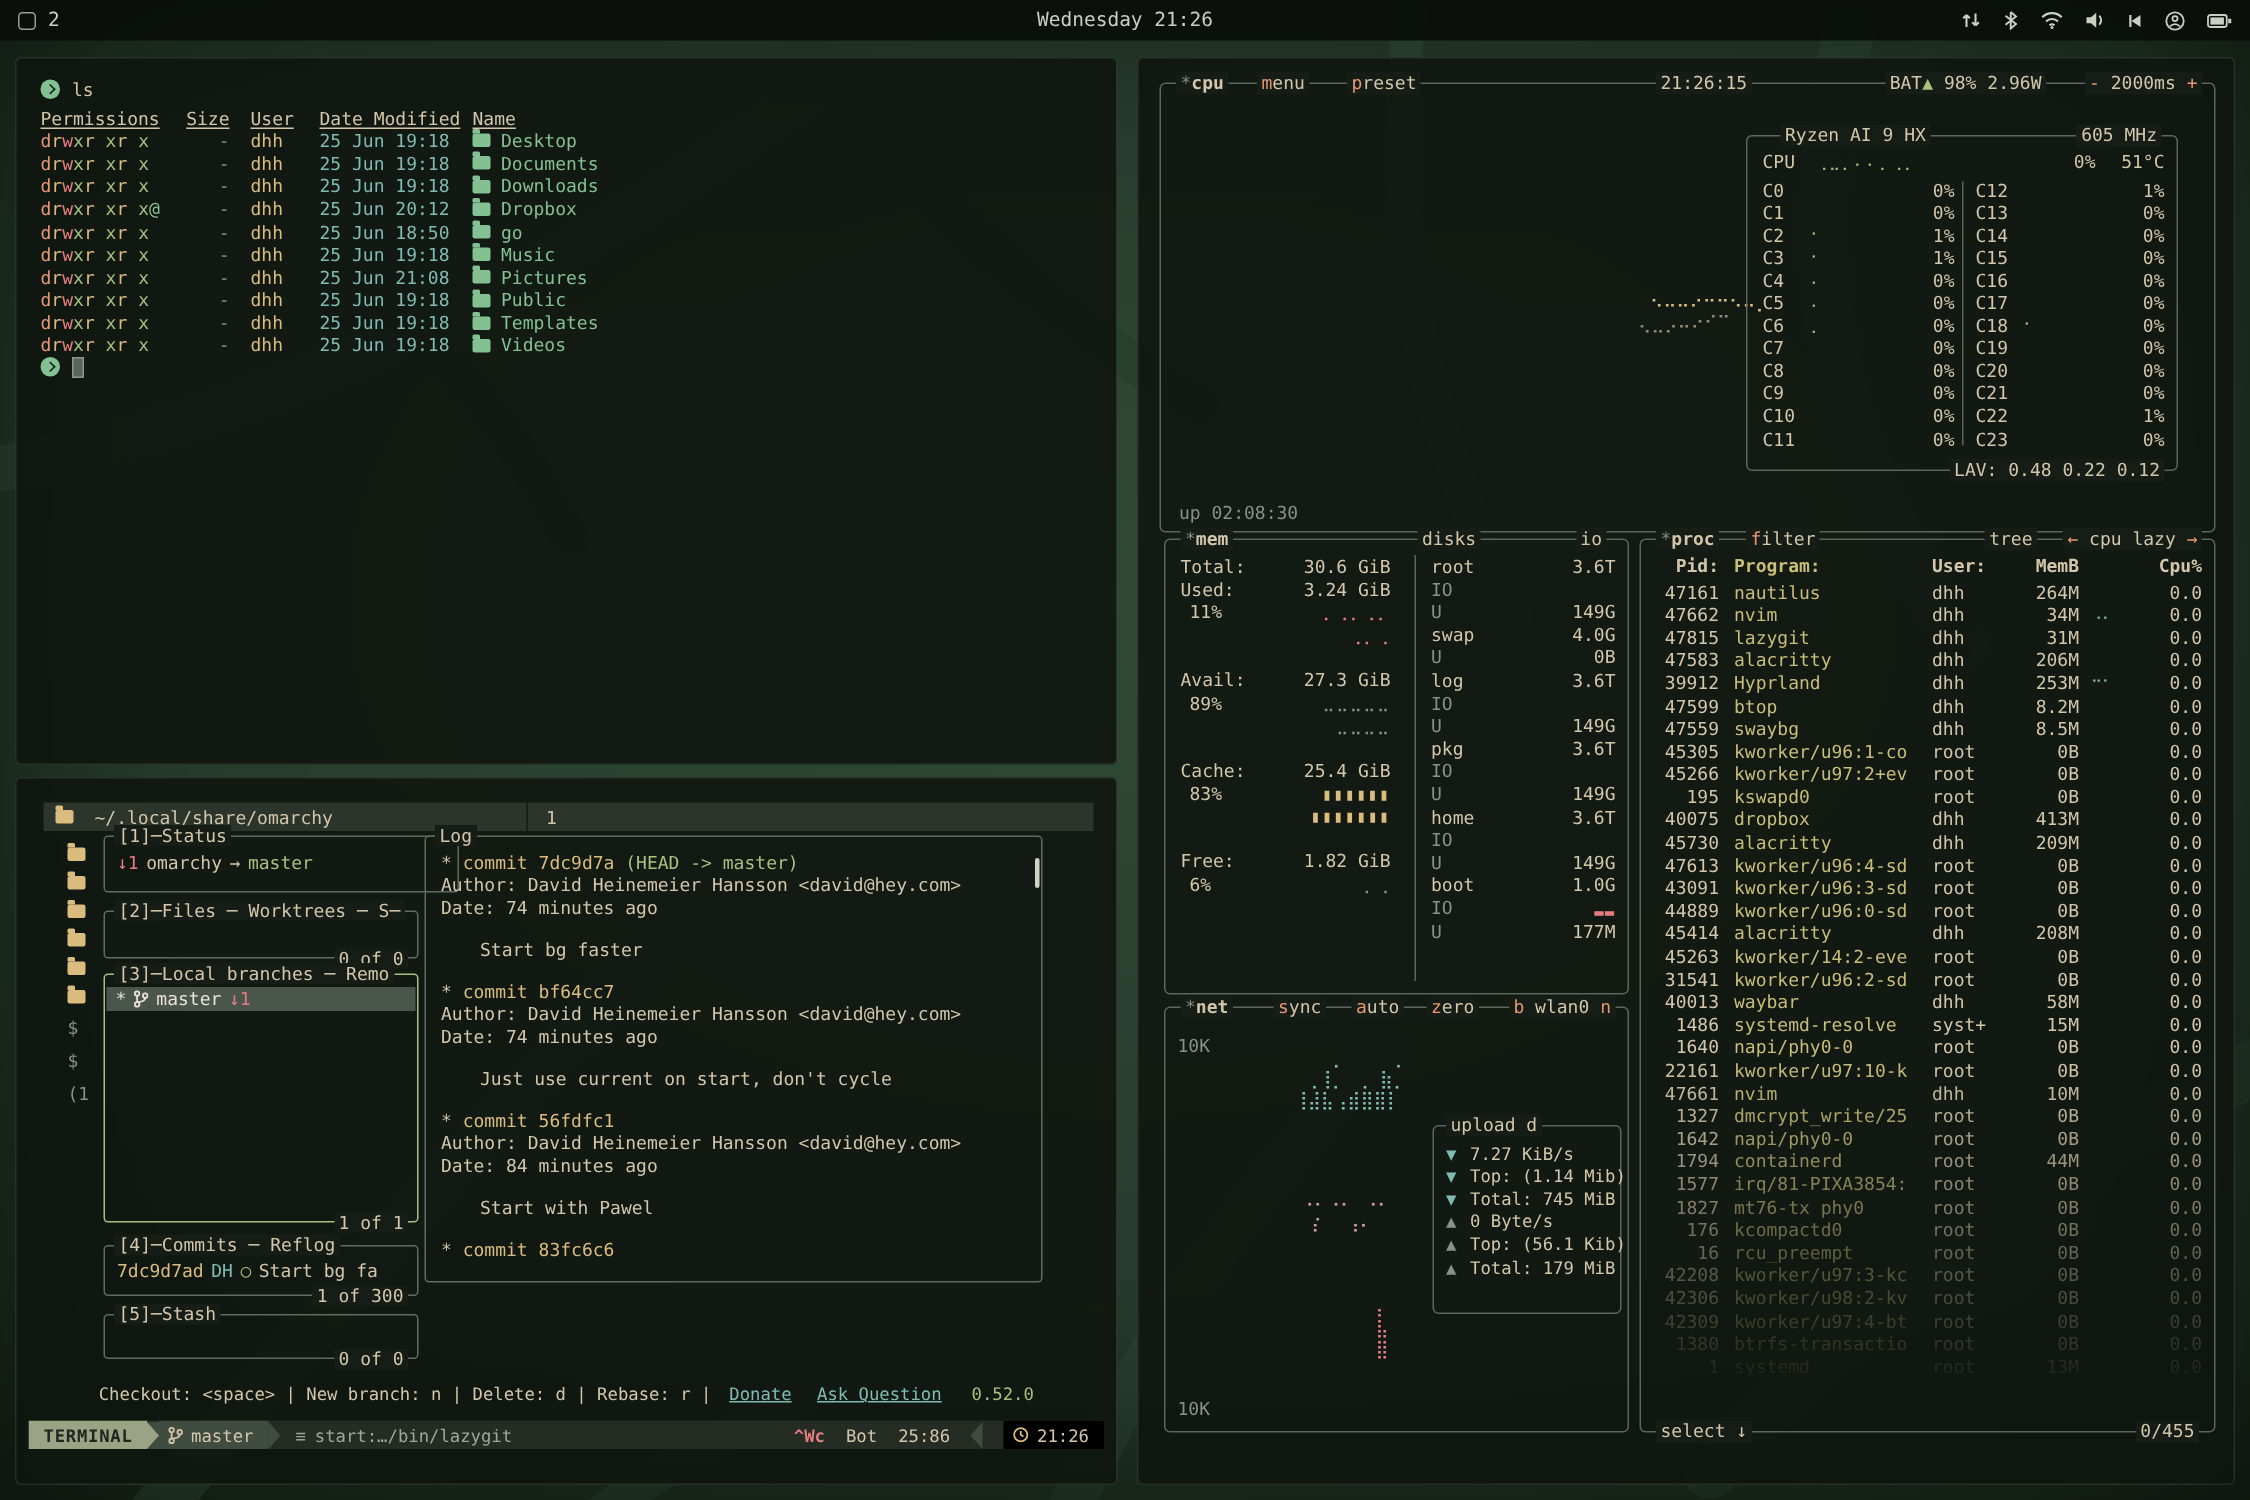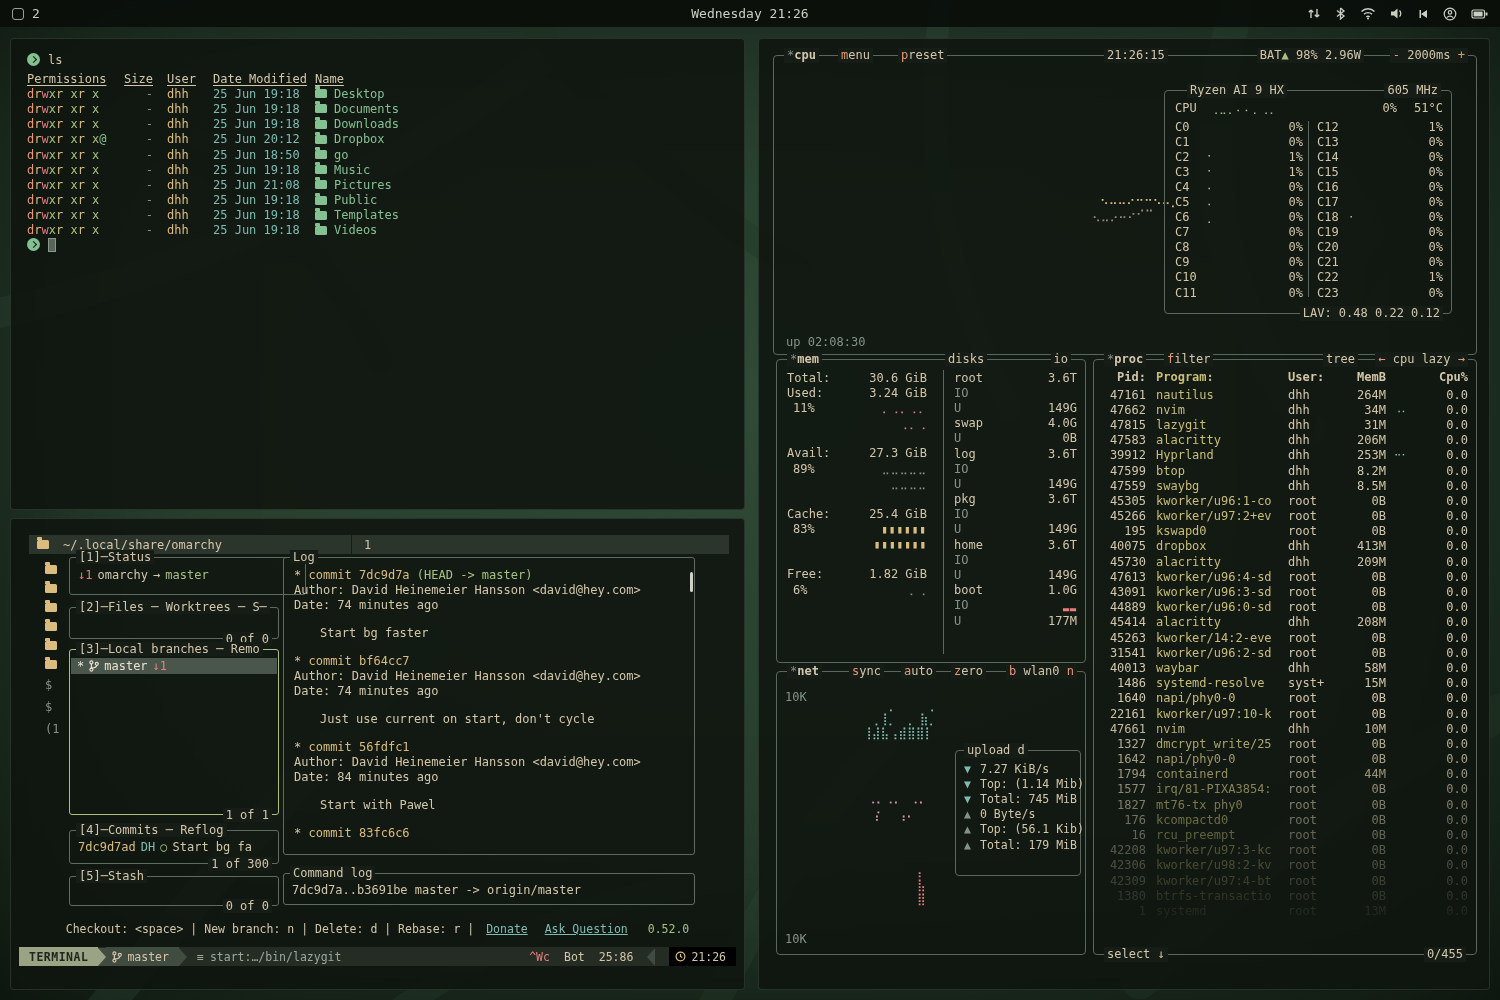--- a/index.html
+++ b/index.html
@@ -81,21 +81,21 @@
   .lg-help .link{color:var(--blue);text-decoration:underline;margin:0 5px;cursor:pointer}
   .lg-help .ver{color:var(--green);margin-left:8px}
   .lg-statusline{position:absolute;left:8px;right:8px;top:428px;height:19px;background:#242c23;display:flex;align-items:center;font-size:11.5px;overflow:hidden}
   .sl-mode{background:#9aa383;color:#20261f;padding:0 10px;height:100%;display:flex;align-items:center;font-weight:bold;letter-spacing:.5px}
   .sl-tri1{width:0;height:0;border-top:9.5px solid transparent;border-bottom:9.5px solid transparent;border-left:8px solid #9aa383;background:#414c41}
   .sl-branch{background:#414c41;color:var(--fg);height:100%;display:flex;align-items:center;gap:5px;padding:0 10px 0 6px}
   .sl-tri2{width:0;height:0;border-top:9.5px solid transparent;border-bottom:9.5px solid transparent;border-left:8px solid #414c41}
   .sl-file{color:#9aaa9a;margin-left:10px;display:flex;align-items:center;gap:6px}
   .sl-lines-ic::before{content:"≡"}
   .sl-right{margin-left:auto;display:flex;align-items:center;gap:14px;height:100%}
-  .sl-wc{color:var(--red);font-weight:normal}
+  .sl-wc{color:var(--red);font-weight:bold}
   .sl-tri3{width:0;height:0;border-top:9.5px solid transparent;border-bottom:9.5px solid transparent;border-right:8px solid #414c41}
   .sl-time{background:#000000;height:100%;display:flex;align-items:center;gap:5px;padding:0 10px 0 6px}
 
   
   .bt-win{left:758px;top:38px;width:732px;height:952px}
   .bt-box{position:absolute;border:1px solid var(--border);border-radius:4px}
   .bt-label{position:absolute;top:-8px;background:var(--mask);padding:0 3px;white-space:nowrap;color:var(--fg);font-size:12px;line-height:15px}
   .bt-blabel{position:absolute;bottom:-8px;background:var(--mask);padding:0 3px;white-space:nowrap;color:var(--fg);font-size:12px;line-height:15px}
   .bt-label b{font-weight:bold;color:var(--fg)}
   .hot{color:var(--orange)}
@@ -429,26 +429,20 @@
           <div class="c-meta">Author: David Heinemeier Hansson &lt;david@hey.com&gt;</div>
           <div class="c-meta">Date:   84 minutes ago</div>
           <div class="c-msg">Start with Pawel</div>
         </div>
       <div class="c-head">
         <span class="c-star">* </span><span class="c-title">commit 83fc6c6</span>
       </div>
     </div>
   </div>
 
-  <div class="lg-panel p-cmdlog">
-    <span class="lg-title">Command log</span>
-    <div class="lg-content">
-        <span>7dc9d7a..b3691be  master     -&gt; origin/master</span>
-      </div>
-  </div>
 
   <div class="lg-help">
     <span>Checkout: &lt;space&gt; | New branch: n | Delete: d | Rebase: r |</span>
     <span class="link">Donate</span>
     <span class="link">Ask Question</span>
     <span class="ver">0.52.0</span>
   </div>
 
   <div class="lg-statusline">
     <span class="sl-mode">TERMINAL</span>

